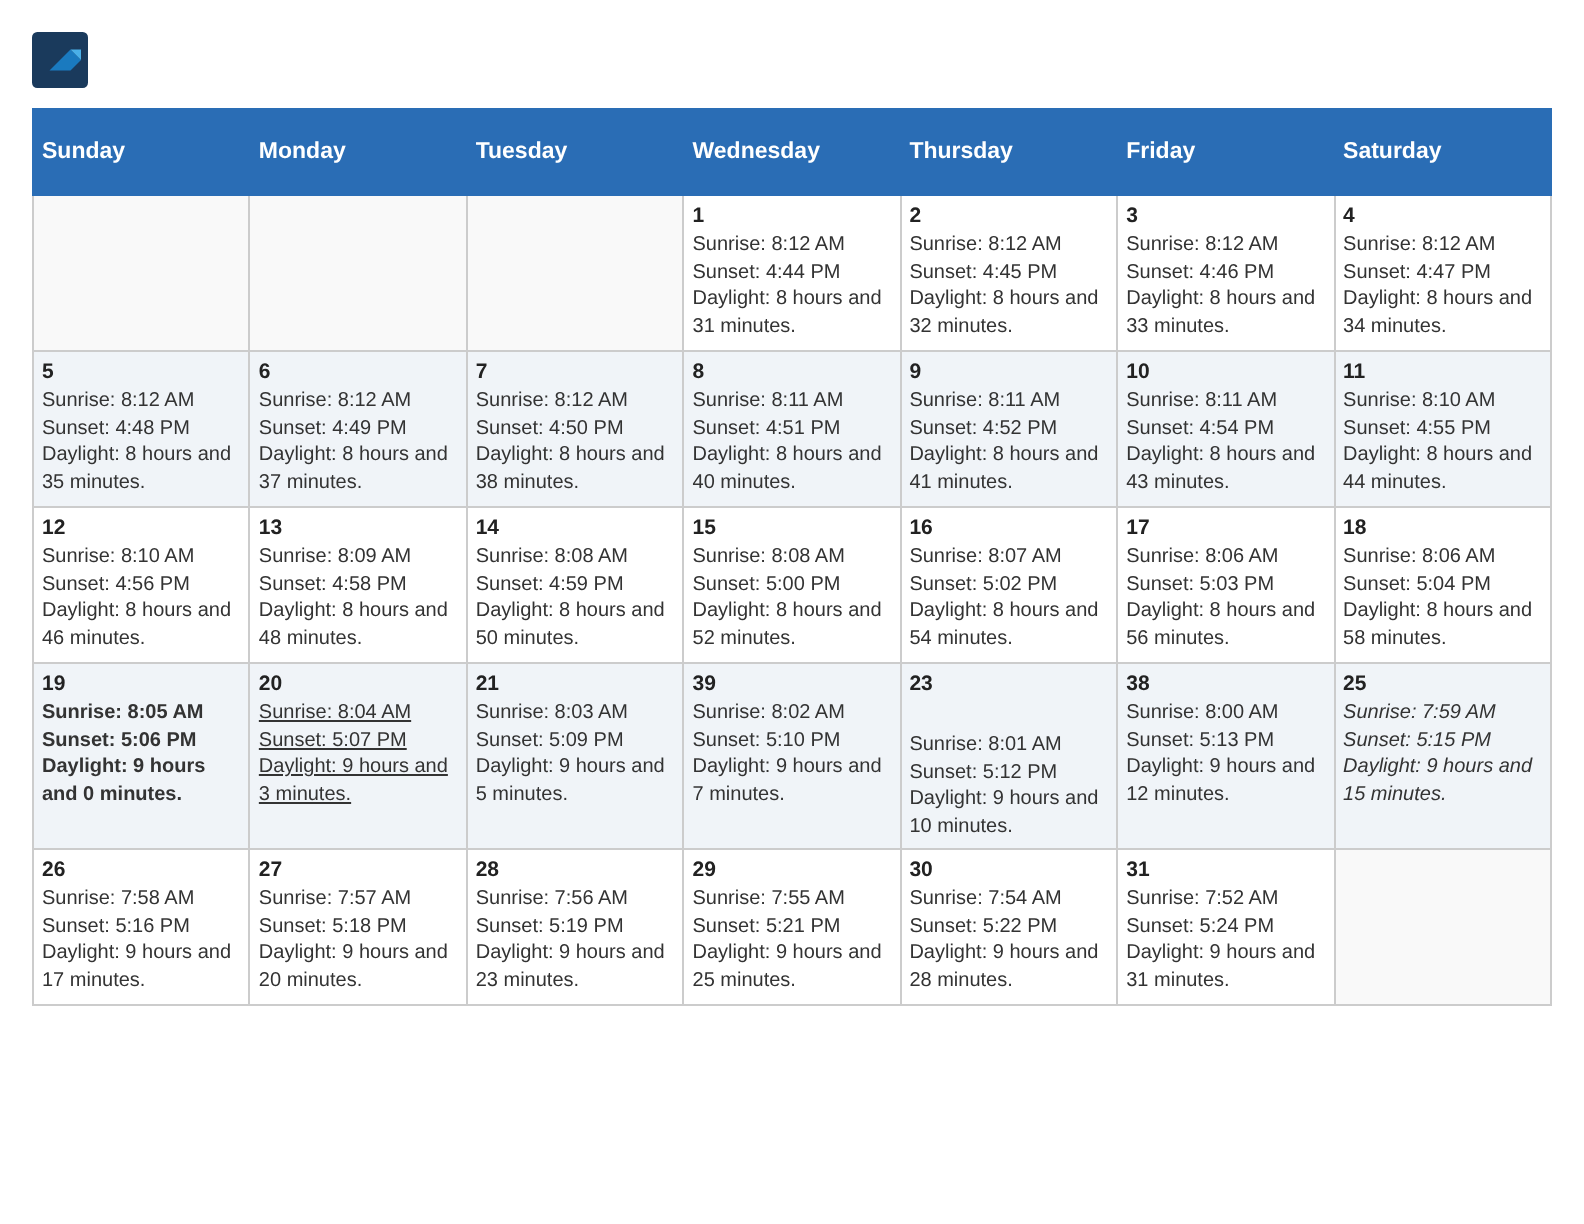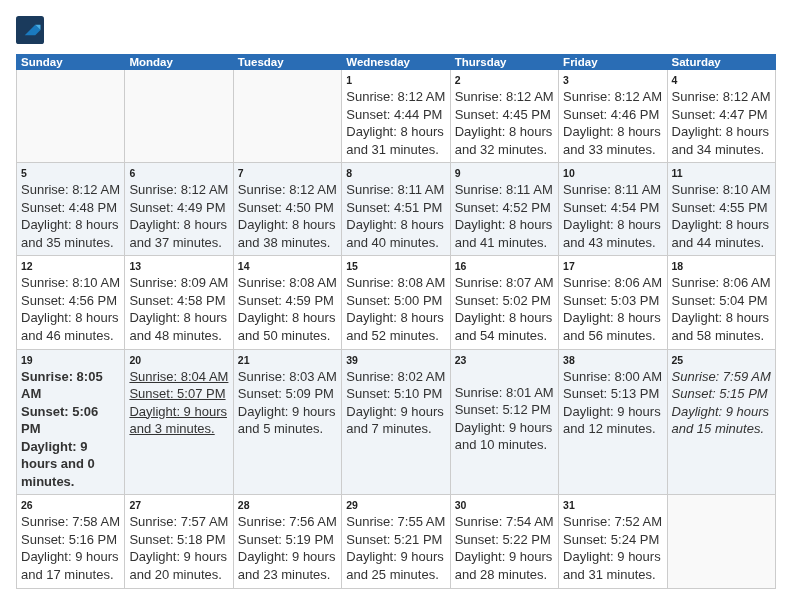--- a/index.html
+++ b/index.html
@@ -52,21 +52,21 @@
     table {
       width: 100%;
       border-collapse: collapse;
       table-layout: fixed;
     }
     thead tr th {
       background-color: #2a6db5;
       color: #fff;
       font-size: 11.5px;
       font-weight: bold;
-      padding: 1px 4px;
+      padding: 15px 4px;
       text-align: left;
       border: 1px solid #2a6db5;
     }
     tbody tr td {
       border: 1px solid #ccc;
       vertical-align: top;
       padding: 4px 4px;
       font-size: 9.5px;
       color: #222;
       height: 78px;
@@ -77,21 +77,21 @@
     tbody tr:nth-child(odd) td {
       background-color: #ffffff;
     }
     .day-num {
       font-size: 10.5px;
       font-weight: bold;
       display: block;
       margin-bottom: 2px;
     }
     .cell-content {
-      font-size: 13px;
+      font-size: 10px;
       line-height: 1.35;
       color: #333;
     }
     .empty-cell {
       background: #f9f9f9 !important;
     }
   </style>
 </head>
 <body>
 

